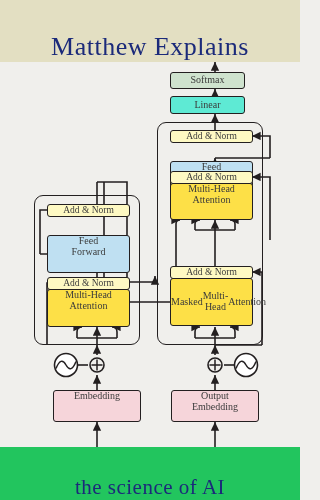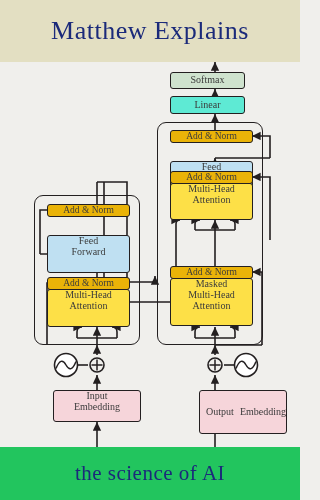--- a/index.html
+++ b/index.html
@@ -7,21 +7,21 @@
     width:300px;height:500px;overflow:hidden;
     background:#f0efec;
     font-family:"Liberation Sans", sans-serif;
     position:relative;
   }
   #stage{position:relative;width:300px;height:500px;}
 
   
   .band{
     position:absolute;left:0;width:300px;
-    display:flex;align-items:center;justify-content:center;
+    display:flex;align-items:flex-end;justify-content:center;
     font-family:"Liberation Serif", serif;
     color:#1b2a7a;
     letter-spacing:.5px;
   }
   #header-band{top:0;height:62px;background:#e3dfc2;font-size:26px;}
   #footer-band{top:447px;height:53px;background:#22c55e;font-size:21px;}
 
   
   #diagram{position:absolute;top:62px;left:0;width:300px;height:385px;background:#f0efec;}
   #svg-layer{position:absolute;top:0;left:0;width:300px;height:385px;}
@@ -32,21 +32,21 @@
     border:1.4px solid #231f20;border-radius:3px;
     display:flex;align-items:center;justify-content:flex-start;
     text-align:center;color:#3b3b3b;
     font-family:Liberation Serif, serif;
     line-height:1.08;
     z-index:3;
   }
   .node span{display:block;width:100%;}
   .softmax {background:#cfe3ce;}
   .linear  {background:#5eead4;}
-  .addnorm {background:#eab308;}
+  .addnorm {background:#fef9c3;}
   .ff      {background:#bfe0f2;margin-top:19px;}
   .attn    {background:#fde047;}
   .embed   {background:#f6d5da;}
 
   .outer-block{
     position:absolute;box-sizing:border-box;
     border:1.5px solid #231f20;border-radius:9px;
     background:transparent;z-index:1;
   }
 </style>
@@ -174,21 +174,20 @@
 
     <div class="node addnorm" style="left:47px;top:215px;width:83px;height:13px;font-size:9.5px;">
       <span>Add &amp; Norm</span>
     </div>
     <div class="node attn" style="left:47px;top:227px;width:83px;height:38px;font-size:10px;flex-direction:column;">
       <span>Multi-Head</span>
       <span>Attention</span>
     </div>
 
     <div class="node embed" style="left:53px;top:328px;width:88px;height:32px;font-size:10px;flex-direction:column;">
-      <span>Input</span>
       <span>Embedding</span>
     </div>
 
     <div class="node softmax" style="left:170px;top:10px;width:75px;height:17px;font-size:10px;">
       <span>Softmax</span>
     </div>
     <div class="node linear" style="left:170px;top:34px;width:75px;height:18px;font-size:10px;">
       <span>Linear</span>
     </div>
 
@@ -204,27 +203,27 @@
       <span>Add &amp; Norm</span>
     </div>
     <div class="node attn" style="left:170px;top:121px;width:83px;height:37px;font-size:10px;flex-direction:column;">
       <span>Multi-Head</span>
       <span>Attention</span>
     </div>
 
     <div class="node addnorm" style="left:170px;top:204px;width:83px;height:13px;font-size:9.5px;">
       <span>Add &amp; Norm</span>
     </div>
-    <div class="node attn" style="left:170px;top:216px;width:83px;height:48px;font-size:10px;flex-direction:column;">
+    <div class="node attn" style="left:170px;top:216px;width:83px;height:48px;font-size:10px;">
       <span>Masked</span>
       <span>Multi-Head</span>
       <span>Attention</span>
     </div>
 
-    <div class="node embed" style="left:171px;top:328px;width:88px;height:44px;font-size:10px;flex-direction:row;margin-left:28px;">
+    <div class="node embed" style="left:171px;top:328px;width:88px;height:32px;font-size:10px;flex-direction:column;">
       <span>Output</span>
       <span>Embedding</span>
     </div>
 
   </div>
 
   <div class="band" id="footer-band">
     <span>the science of AI</span>
   </div>
 

